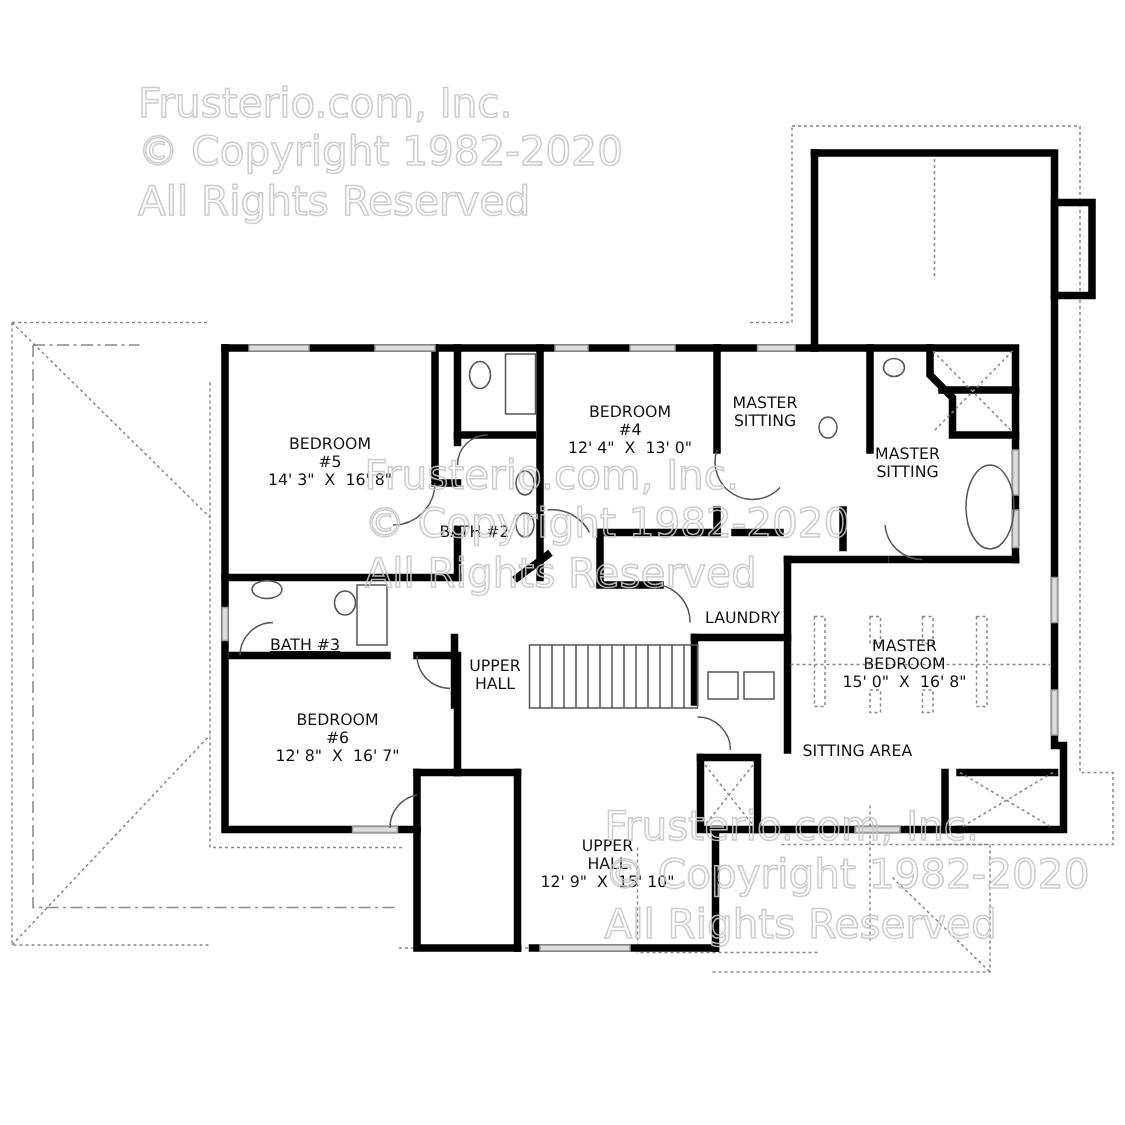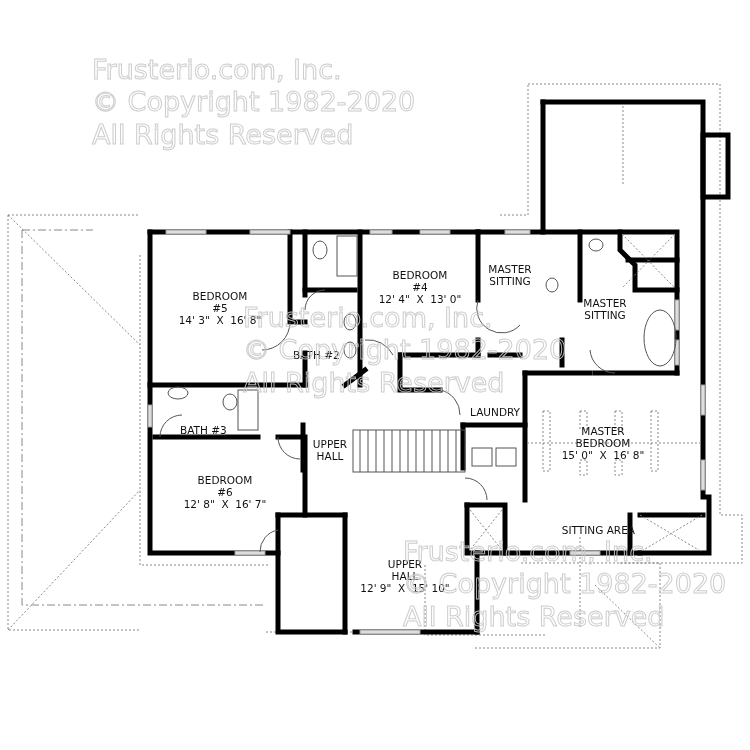--- a/index.html
+++ b/index.html
@@ -194,21 +194,21 @@
   <div style="position:absolute;left:553px;top:425px;width:100px;text-align:center;line-height:12px;">
     <div>MASTER</div>
     <div>BEDROOM</div>
     <div style="white-space:pre;">15' 0"  X  16' 8"</div>
   </div>
   <div style="position:absolute;left:175px;top:474px;width:100px;text-align:center;line-height:12px;">
     <div>BEDROOM</div>
     <div>#6</div>
     <div style="white-space:pre;">12' 8"  X  16' 7"</div>
   </div>
-  <div style="position:absolute;left:535px;top:524px;width:100px;text-align:right;">
+  <div style="position:absolute;left:535px;top:495px;width:100px;text-align:left;">
     <div>SITTING AREA</div>
   </div>
   <div style="position:absolute;left:350px;top:558px;width:110px;text-align:center;line-height:12px;">
     <div>UPPER</div>
     <div>HALL</div>
     <div style="white-space:pre;">12' 9"  X  15' 10"</div>
   </div>
 </div>
 
 <div class="watermark wm1">

